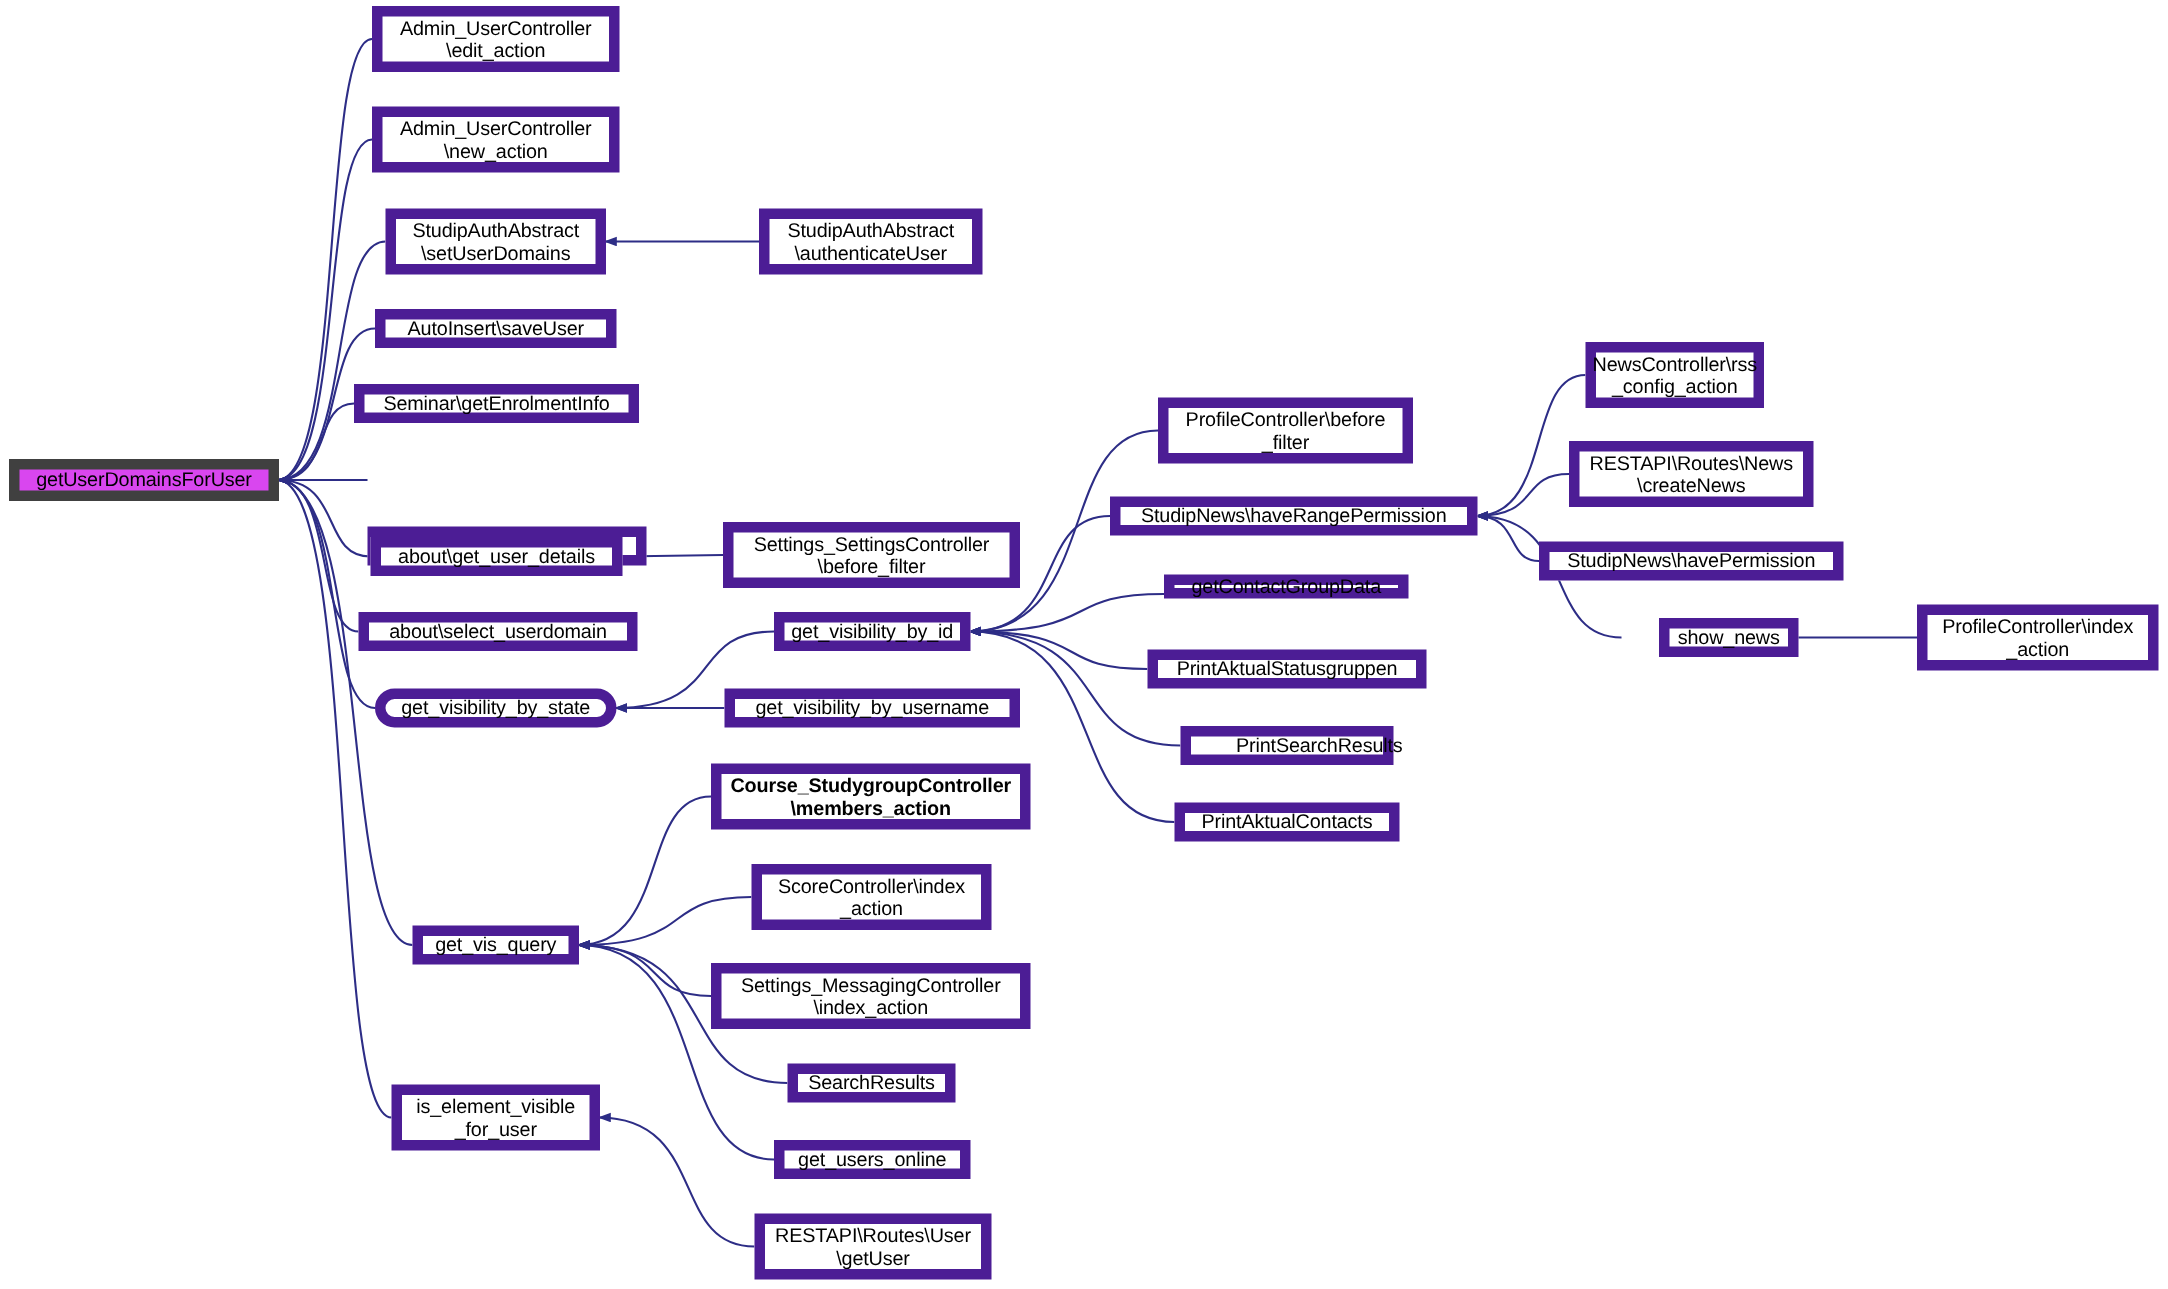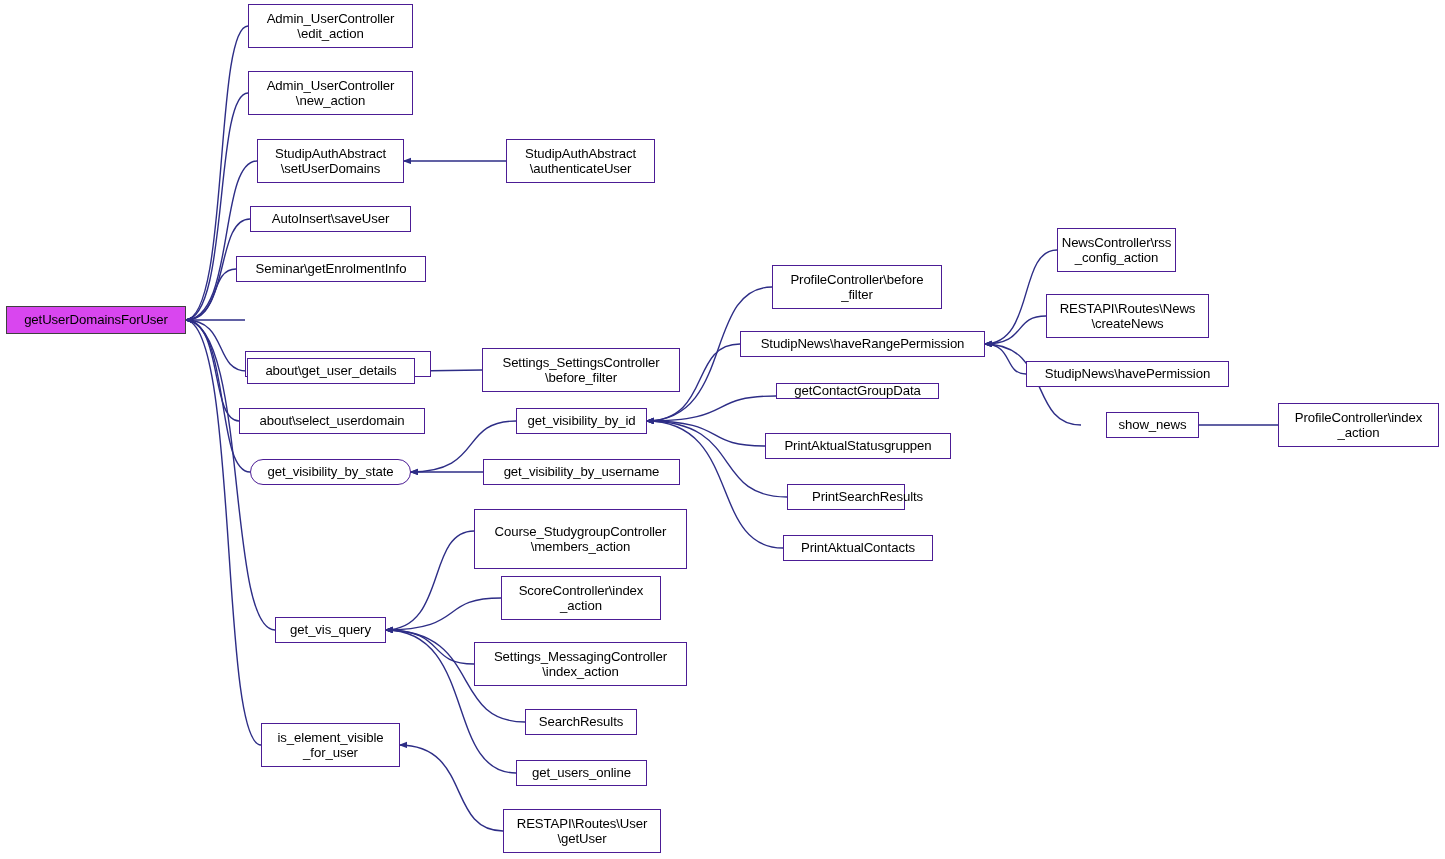--- a/index.html
+++ b/index.html
@@ -19,21 +19,21 @@
     position: absolute;
     left: 0;
     top: 0;
     width: 1445px;
     height: 859px;
     pointer-events: none;
   }
   .node {
     position: absolute;
     box-sizing: border-box;
-    border: 1px solid #4c1d95;
+    border: 7px solid #4c1d95;
     background: #ffffff;
     color: #000000;
     font-size: 13.2px;
     line-height: 15.5px;
     display: flex;
     align-items: center;
     justify-content: center;
     text-align: center;
     white-space: pre;
     letter-spacing: -0.1px;
@@ -107,31 +107,31 @@
 \before_filter</div>
       <div class="node" style="left: 239px; top: 408px; width: 186px; height: 26px;">about\select_userdomain</div>
       <div class="node" style="left: 250px; top: 459px; width: 161px; height: 26px; border-radius: 13px;">get_visibility_by_state</div>
       <div class="node" style="left: 483px; top: 459px; width: 197px; height: 26px;">get_visibility_by_username</div>
       <div class="node" style="left: 516px; top: 408px; width: 131px; height: 26px;">get_visibility_by_id</div>
       <div class="node" style="left: 772px; top: 265px; width: 170px; height: 44px;">ProfileController\before
 _filter</div>
       <div class="node" style="left: 740px; top: 331px; width: 245px; height: 26px;">StudipNews\haveRangePermission</div>
       <div class="node" style="left: 776px; top: 383px; width: 163px; height: 16px;">getContactGroupData</div>
       <div class="node" style="left: 765px; top: 433px; width: 186px; height: 26px;">PrintAktualStatusgruppen</div>
-      <div class="node" style="left: 787px; top: 484px; width: 118px; height: 26px; padding-left: 43px;">PrintSearchResults</div>
+      <div class="node" style="left: 787px; top: 484px; width: 142px; height: 26px; padding-left: 43px;">PrintSearchResults</div>
       <div class="node" style="left: 783px; top: 535px; width: 150px; height: 26px;">PrintAktualContacts</div>
       <div class="node" style="left: 1057px; top: 228px; width: 119px; height: 44px;">NewsController\rss
 _config_action</div>
       <div class="node" style="left: 1046px; top: 294px; width: 163px; height: 44px;">RESTAPI\Routes\News
 \createNews</div>
       <div class="node" style="left: 1026px; top: 361px; width: 203px; height: 26px;">StudipNews\havePermission</div>
       <div class="node" style="left: 1106px; top: 412px; width: 93px; height: 26px;">show_news</div>
       <div class="node" style="left: 1278px; top: 403px; width: 161px; height: 44px;">ProfileController\index
 _action</div>
-      <div class="node" style="left: 474px; top: 509px; width: 213px; height: 60px;">Course_StudygroupController
+      <div class="node" style="left: 474px; top: 509px; width: 213px; height: 44px; font-weight: bold;">Course_StudygroupController
 \members_action</div>
       <div class="node" style="left: 501px; top: 576px; width: 160px; height: 44px;">ScoreController\index
 _action</div>
       <div class="node" style="left: 275px; top: 617px; width: 111px; height: 26px;">get_vis_query</div>
       <div class="node" style="left: 474px; top: 642px; width: 213px; height: 44px;">Settings_MessagingController
 \index_action</div>
       <div class="node" style="left: 525px; top: 709px; width: 112px; height: 26px;">SearchResults</div>
       <div class="node" style="left: 516px; top: 760px; width: 131px; height: 26px;">get_users_online</div>
       <div class="node" style="left: 261px; top: 723px; width: 139px; height: 44px;">is_element_visible
 _for_user</div>

